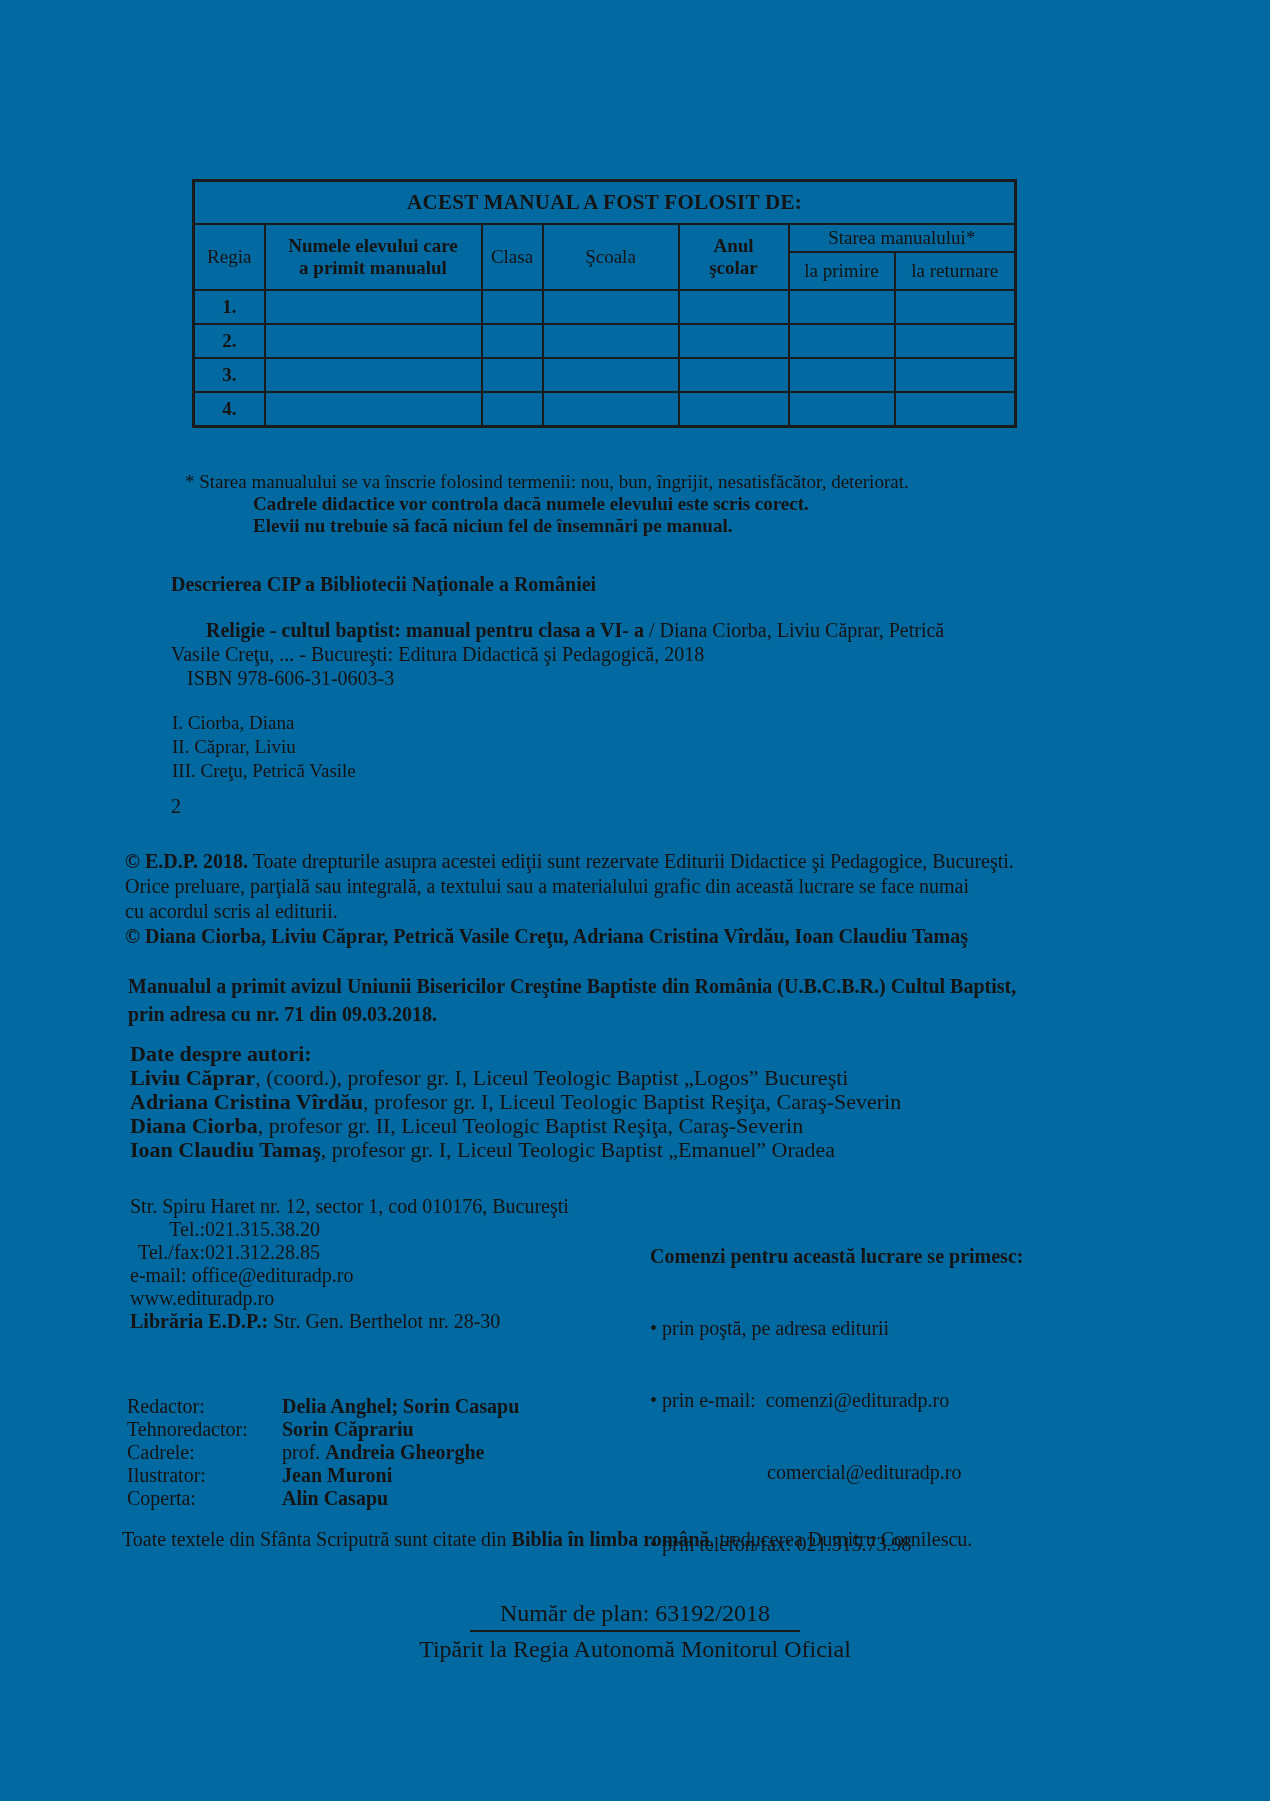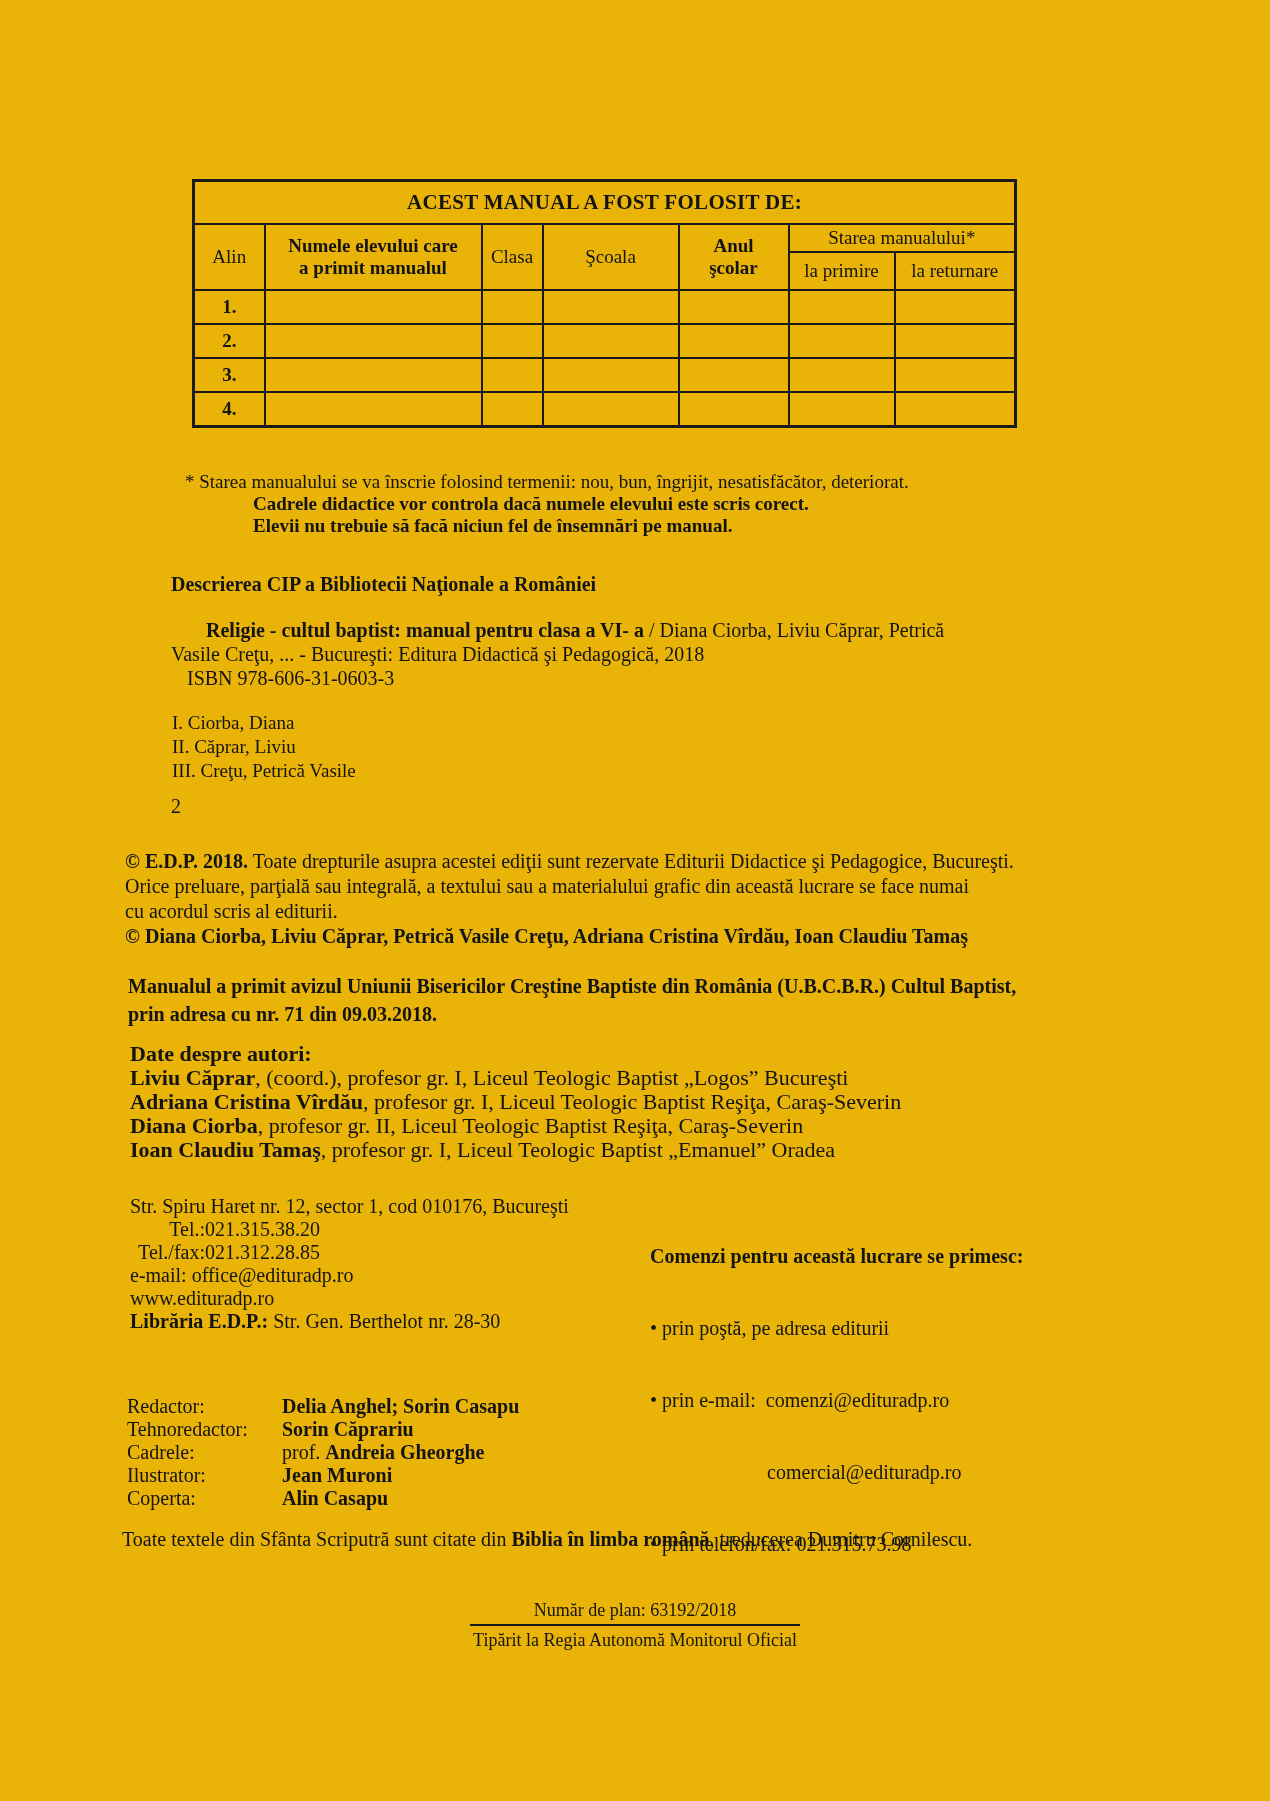--- a/index.html
+++ b/index.html
@@ -1,17 +1,17 @@
 <!DOCTYPE html>
 <html><head>
 <meta charset="utf-8">
 <style>
   html,body{margin:0;padding:0;background:#ffffff;}
   .sheet{
-    position:relative;width:1270px;height:1801px;background:#eab308;
+    position:relative;width:1270px;height:1801px;background:#0369a1;
     font-family:"Liberation Serif","DejaVu Serif",serif;color:#141414;overflow:hidden;
   }
   .abs{position:absolute;}
   b,.bold{font-weight:bold;}
 
   
   .usage-table{border-collapse:collapse;width:822px;table-layout:fixed;border:3px solid #1a1a1a;}
   .usage-table td{border:2px solid #1a1a1a;text-align:center;vertical-align:middle;
     font-size:19px;padding:0 3px;line-height:1.15;}
   td.t-title{height:41px;font-weight:bold;font-size:21px;letter-spacing:.3px;}
@@ -43,21 +43,21 @@
 
   .comenzi{font-size:20px;line-height:24px;white-space:pre;}
   .comenzi .heading{font-weight:bold;}
   .email2{margin-left:117px;}
 
   .staff{font-size:20px;line-height:23px;white-space:nowrap;}
   .staff-label{display:inline-block;width:155px;font-weight:normal;}
 
   .scriptura{font-size:20px;white-space:nowrap;}
 
-  .plan{width:1270px;text-align:center;font-size:18px;}
+  .plan{width:1270px;text-align:center;font-size:24px;}
   .plan-numar{width:330px;margin:0 auto;border-bottom:2px solid #1a1a1a;padding-bottom:3px;}
   .plan-tiparit{margin-top:4px;}
 </style>
 </head>
 <body>
 
 <div class="sheet">
 
   <table class="usage-table abs" style="left:192px;top:179px;">
     <colgroup>
@@ -67,21 +67,21 @@
       <col style="width:136px">
         <col style="width:110px">
         <col style="width:106px">
         <col style="width:121px">
     </colgroup>
     <tbody>
       <tr>
         <td colspan="7" class="t-title">ACEST MANUAL A FOST FOLOSIT DE:</td>
       </tr>
       <tr class="h-top">
-        <td rowspan="2">Alin</td>
+        <td rowspan="2">Regia</td>
         <td rowspan="2">
           <div class="hdr-inner" style="width:178px">Numele elevului care a primit manualul</div>
         </td>
         <td rowspan="2">Clasa</td>
         <td rowspan="2">Şcoala</td>
         <td rowspan="2">
           <div class="hdr-inner" style="width:62px">Anul şcolar</div>
         </td>
         <td colspan="2">Starea manualului*</td>
       </tr>

